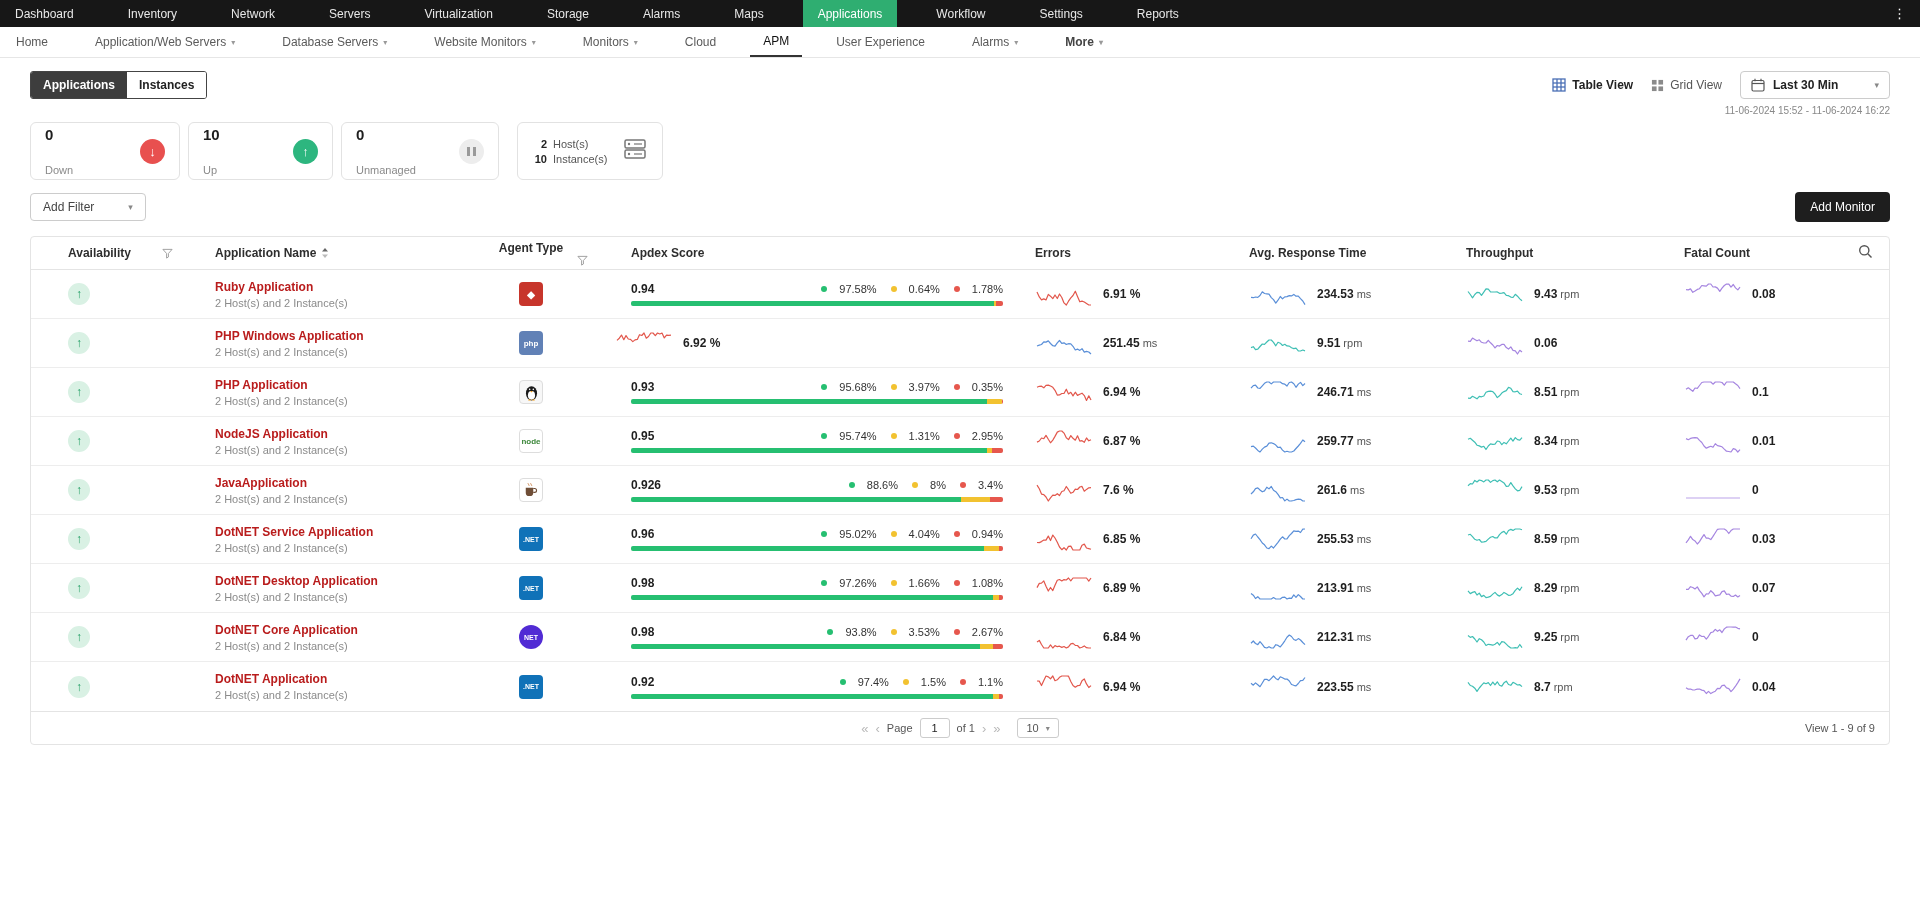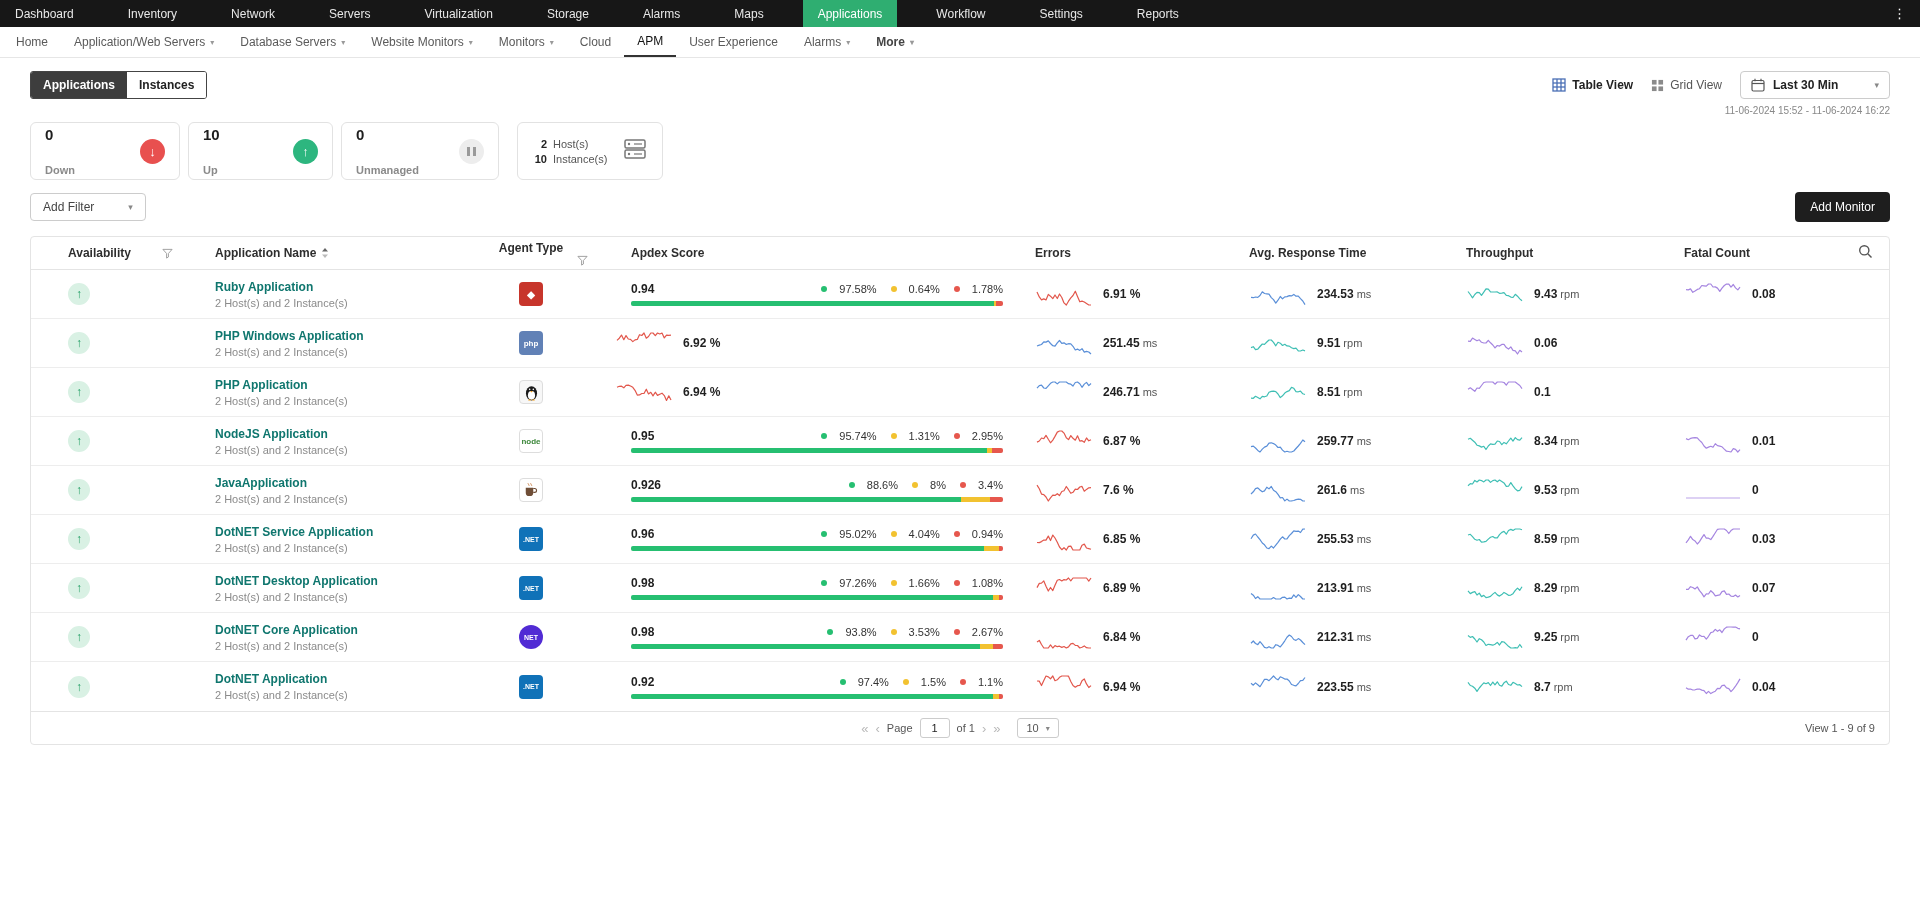--- a/index.html
+++ b/index.html
@@ -7,21 +7,21 @@
   body {
     width: 1920px; height: 915px; overflow: hidden;
     font-family: "Liberation Sans", sans-serif; color: #222;
   }
   
   .topnav { display: flex; align-items: stretch; background: #171717; height: 27px; font-size: 12px; color: #e8e8e8; gap: 24px; }
   .topnav .nav-item { display: flex; align-items: center; padding: 0 15px; cursor: pointer; }
   .topnav .nav-item.active { background: #2fae71; color: #fff; }
   .topnav .kebab { margin-left: auto; display: flex; align-items: center; padding: 0 14px; color: #fff; font-size: 13px; cursor: pointer; }
   
-  .subnav { display: flex; align-items: stretch; height: 31px; border-bottom: 1px solid #e6e6e6; font-size: 12px; color: #5a5a5a; padding-left: 3px; }
+  .subnav { display: flex; align-items: stretch; height: 31px; border-bottom: 1px solid #e6e6e6; font-size: 12px; color: #5a5a5a; padding-left: 3px; gap: 21px; }
   .subnav .tab { display: flex; align-items: center; gap: 5px; padding: 0 13px; cursor: pointer; white-space: nowrap; }
   .subnav .tab .chev { font-size: 8px; color: #999; }
   .subnav .tab.active { color: #111; border-bottom: 2px solid #333; }
   .subnav .tab.more { color: #444; font-weight: bold; }
   
   .toolbar { display: flex; align-items: flex-start; padding: 13px 30px 0 30px; }
   .toggle-group { display: inline-flex; border: 1px solid #444; border-radius: 3px; overflow: hidden; }
   .toggle-btn { font-size: 12px; font-weight: bold; padding: 6px 12px; background: #fff; color: #222; cursor: pointer; }
   .toggle-btn.active { background: #3d3d3d; color: #fff; }
   .toolbar-right { margin-left: auto; display: flex; flex-direction: column; align-items: flex-end; }
@@ -29,21 +29,21 @@
   .viewbtn { display: flex; align-items: center; gap: 6px; font-size: 12px; color: #555; cursor: pointer; }
   .viewbtn.active { color: #222; font-weight: bold; }
   .datepicker { display: flex; align-items: center; gap: 8px; border: 1px solid #ccc; border-radius: 4px; padding: 6px 10px; width: 150px; font-size: 12px; font-weight: bold; color: #222; cursor: pointer; }
   .datepicker .chev { margin-left: auto; color: #888; font-size: 9px; font-weight: normal; }
   .range-detail { font-size: 10px; color: #888; margin-top: 6px; }
   
   .stats { display: flex; gap: 8px; padding: 6px 30px 0 30px; }
   .card { display: flex; align-items: center; border: 1px solid #e2e2e2; border-radius: 6px; height: 58px; padding: 0 14px; background: #fff; }
   .card .nums { display: flex; flex-direction: column; }
   .card .val { font-size: 15px; font-weight: bold; color: #1e1e1e; }
-  .card .lab { font-size: 11px; color: #8a8a8a; margin-top: 21px; font-weight: bold; }
+  .card .lab { font-size: 11px; color: #8a8a8a; margin-top: 21px; }
   .card .cicon { margin-left: auto; }
   .circ { width: 25px; height: 25px; border-radius: 50%; display: flex; align-items: center; justify-content: center; color: #fff; font-size: 13px; font-weight: bold; }
   .circ.red { background: #e8504f; }
   .circ.green { background: #2db67f; }
   .circ.gray { background: #ededed; gap: 3px; }
   .circ.gray i { display: block; width: 3px; height: 9px; background: #9a9a9a; }
   .card.c-down { width: 150px; } .card.c-up { width: 145px; } .card.c-unmanaged { width: 158px; }
   .card.c-hosts { width: 146px; margin-left: 10px; }
   .host-lines { display: flex; flex-direction: column; gap: 3px; }
   .host-line { display: flex; gap: 6px; font-size: 11px; color: #555; }
@@ -64,21 +64,21 @@
   .col-apdex { padding-left: 35px; padding-right: 13px; }
   .col-metric { padding-left: 19px; }
   .col-search { display: flex; justify-content: flex-end; padding-right: 16px; }
   .funnel { margin-left: auto; margin-right: 8px; display: flex; cursor: pointer; }
   .sort { margin-left: 5px; display: flex; cursor: pointer; }
   .trow { height: 49px; border-bottom: 1px solid #ededed; background: #fff; }
   .trow:last-child { border-bottom: none; }
   .td { display: flex; align-items: center; }
   .avail-badge { width: 22px; height: 22px; border-radius: 50%; background: #d9f1e4; color: #1f9d63; font-weight: bold; font-size: 12px; display: flex; align-items: center; justify-content: center; }
   .td.col-name { flex-direction: column; align-items: flex-start; justify-content: center; }
-  .app-name { font-size: 12px; font-weight: bold; color: #0f766e; cursor: pointer; }
+  .app-name { font-size: 12px; font-weight: bold; color: #b91c1c; cursor: pointer; }
   .app-sub { font-size: 11px; color: #8b8b8b; margin-top: 3px; }
   .agent-tile { width: 24px; height: 24px; border-radius: 4px; display: flex; align-items: center; justify-content: center; font-weight: bold; overflow: hidden; }
   .td.col-apdex { flex-direction: column; align-items: stretch; justify-content: center; }
   .apdex-top { display: flex; align-items: center; margin-bottom: 5px; }
   .apdex-score { font-size: 12px; font-weight: bold; color: #1f1f1f; }
   .apdex-legend { margin-left: auto; display: flex; gap: 14px; font-size: 11px; color: #333; }
   .leg { display: flex; align-items: center; gap: 12px; }
   .dot { width: 6px; height: 6px; border-radius: 50%; display: inline-block; }
   .apdex-bar { height: 5px; border-radius: 2px; background: #f0f0f0; display: flex; overflow: hidden; }
   .seg { height: 100%; display: block; }
@@ -413,20 +413,44 @@
             <svg width="19" height="19" viewBox="0 0 24 24">
               <ellipse cx="12" cy="13" rx="7" ry="9" fill="#1a1a1a"></ellipse>
               <ellipse cx="12" cy="15.5" rx="4.5" ry="5.5" fill="#fff"></ellipse>
               <circle cx="9.7" cy="8" r="1" fill="#fff"></circle>
               <circle cx="14.3" cy="8" r="1" fill="#fff"></circle>
               <polygon points="10.4,10 13.6,10 12,12" fill="#f39c12"></polygon>
               <path d="M8 21.5h3M13 21.5h3" stroke="#f39c12" stroke-width="1.5"></path>
             </svg>
           </span>
         </div>
+    <div class="td col-apdex">
+      <div class="apdex-top">
+        <span class="apdex-score">0.93</span>
+        <span class="apdex-legend">
+          <span class="leg">
+                <span class="dot dot-g"></span>
+                <span>95.68%</span>
+              </span>
+          <span class="leg">
+                <span class="dot dot-y"></span>
+                <span>3.97%</span>
+              </span>
+          <span class="leg">
+                <span class="dot dot-r"></span>
+                <span>0.35%</span>
+              </span>
+        </span>
+      </div>
+      <div class="apdex-bar">
+            <span class="seg seg-g" style="width: 95.68%;"></span>
+            <span class="seg seg-y" style="width: 3.97%;"></span>
+            <span class="seg seg-r" style="width: 0.35%;"></span>
+          </div>
+    </div>
     <div class="td col-metric">
       <svg class="spark" width="58" height="27" viewBox="0 0 58 27">
             <polyline points="2.0,8.2 4.3,7.3 6.5,7.2 8.8,8.8 11.0,6.4 13.3,6.1 15.5,7.0 17.8,8.3 20.0,11.3 22.3,16.1 24.5,15.9 26.8,14.5 29.0,14.5 31.3,10.2 33.5,15.0 35.8,13.3 38.0,16.9 40.3,13.2 42.5,16.4 44.8,15.2 47.0,14.2 49.3,16.6 51.5,21.5 53.8,16.8 56.0,21.0" fill="none" stroke="#e2574c" stroke-width="1.2" stroke-linejoin="round"></polyline>
           </svg>
       <span class="metric">6.94 %</span>
     </div>
     <div class="td col-metric">
       <svg class="spark" width="58" height="27" viewBox="0 0 58 27">
             <polyline points="2.0,9.1 4.3,6.6 6.5,6.2 8.8,9.0 11.0,9.4 13.3,6.8 15.5,4.3 17.8,3.0 20.0,3.0 22.3,4.9 24.5,3.0 26.8,3.0 29.0,3.0 31.3,3.0 33.5,4.7 35.8,5.2 38.0,7.0 40.3,3.5 42.5,3.0 44.8,4.7 47.0,8.3 49.3,5.1 51.5,3.4 53.8,6.6 56.0,4.5" fill="none" stroke="#5a8fd8" stroke-width="1.2" stroke-linejoin="round"></polyline>
           </svg>

